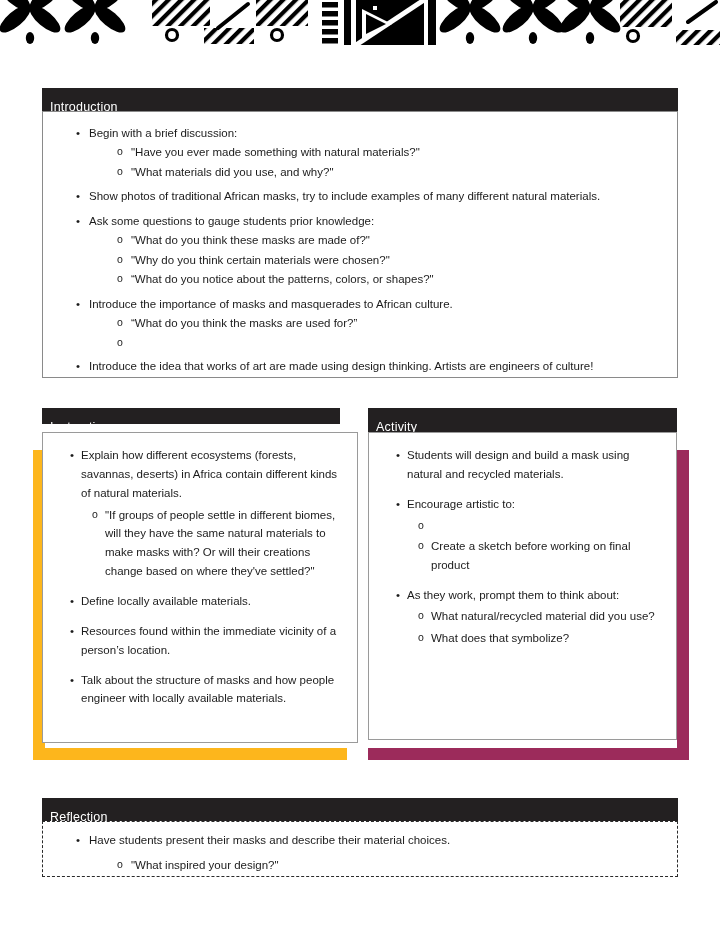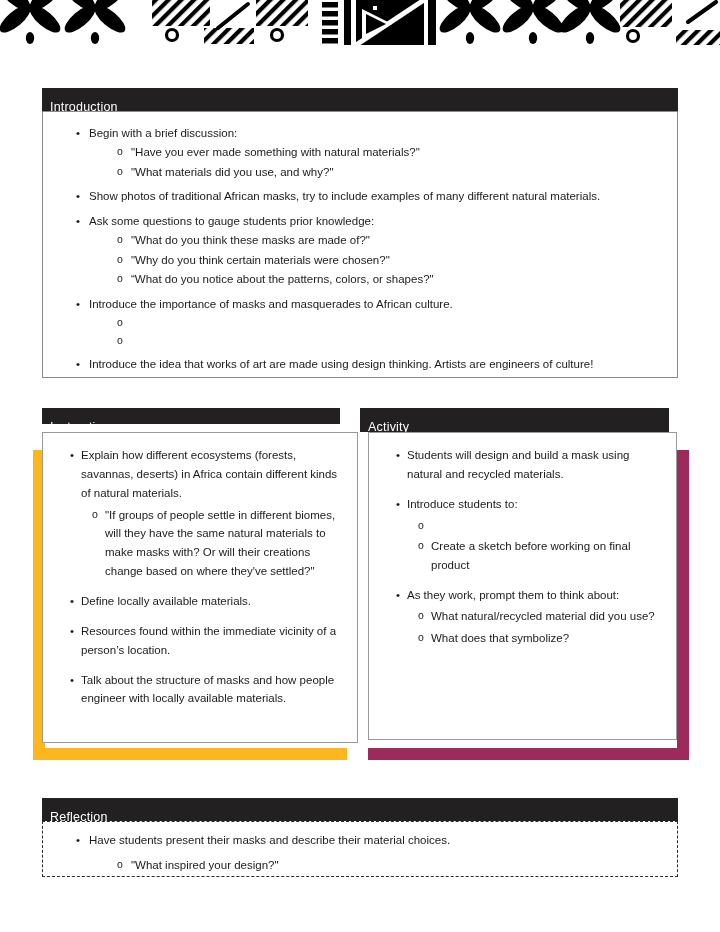--- a/index.html
+++ b/index.html
@@ -142,20 +142,21 @@
         <div class="li l2">
           <span class="marker">o</span>
           <span class="txt">“What do you notice about the patterns, colors, or shapes?"</span>
         </div>
         <div class="li l1">
           <span class="marker">•</span>
           <span class="txt">Introduce the importance of masks and masquerades to African culture.</span>
         </div>
         <div class="li l2">
           <span class="marker">o</span>
+          <span class="txt">“What do you think the masks are used for?”</span>
         </div>
         <div class="li l2">
           <span class="marker">o</span>
         </div>
         <div class="li l1">
           <span class="marker">•</span>
           <span class="txt">Introduce the idea that works of art are made using design thinking. Artists are engineers of culture!</span>
         </div>
       </div>
   </div>
@@ -183,30 +184,30 @@
         </div>
         <div class="li l1">
           <span class="marker">•</span>
           <span class="txt">Talk about the structure of masks and how people engineer with locally available materials.</span>
         </div>
       </div>
   </div>
 
   <div class="accent" style="left:677px;top:450px;width:12px;height:310px;background:#9C2B5B;"></div>
   <div class="accent" style="left:368px;top:748px;width:321px;height:12px;background:#9C2B5B;"></div>
-  <div class="sec-header" style="left:360px;top:408px;width:309px;height:24px;">Activity</div>
+  <div class="sec-header" style="left:368px;top:408px;width:309px;height:24px;">Activity</div>
   <div class="box col" style="left:368px;top:432px;width:309px;height:308px;border-color:#9a9a9a;">
     <div class="col-list">
         <div class="li l1 first">
           <span class="marker">•</span>
           <span class="txt">Students will design and build a mask using natural and recycled materials.</span>
         </div>
         <div class="li l1">
           <span class="marker">•</span>
-          <span class="txt">Introduce students to:</span>
+          <span class="txt">Encourage artistic to:</span>
         </div>
         <div class="li l2">
           <span class="marker">o</span>
         </div>
         <div class="li l2">
           <span class="marker">o</span>
           <span class="txt">Create a sketch before working on final product</span>
         </div>
         <div class="li l1">
           <span class="marker">•</span>

